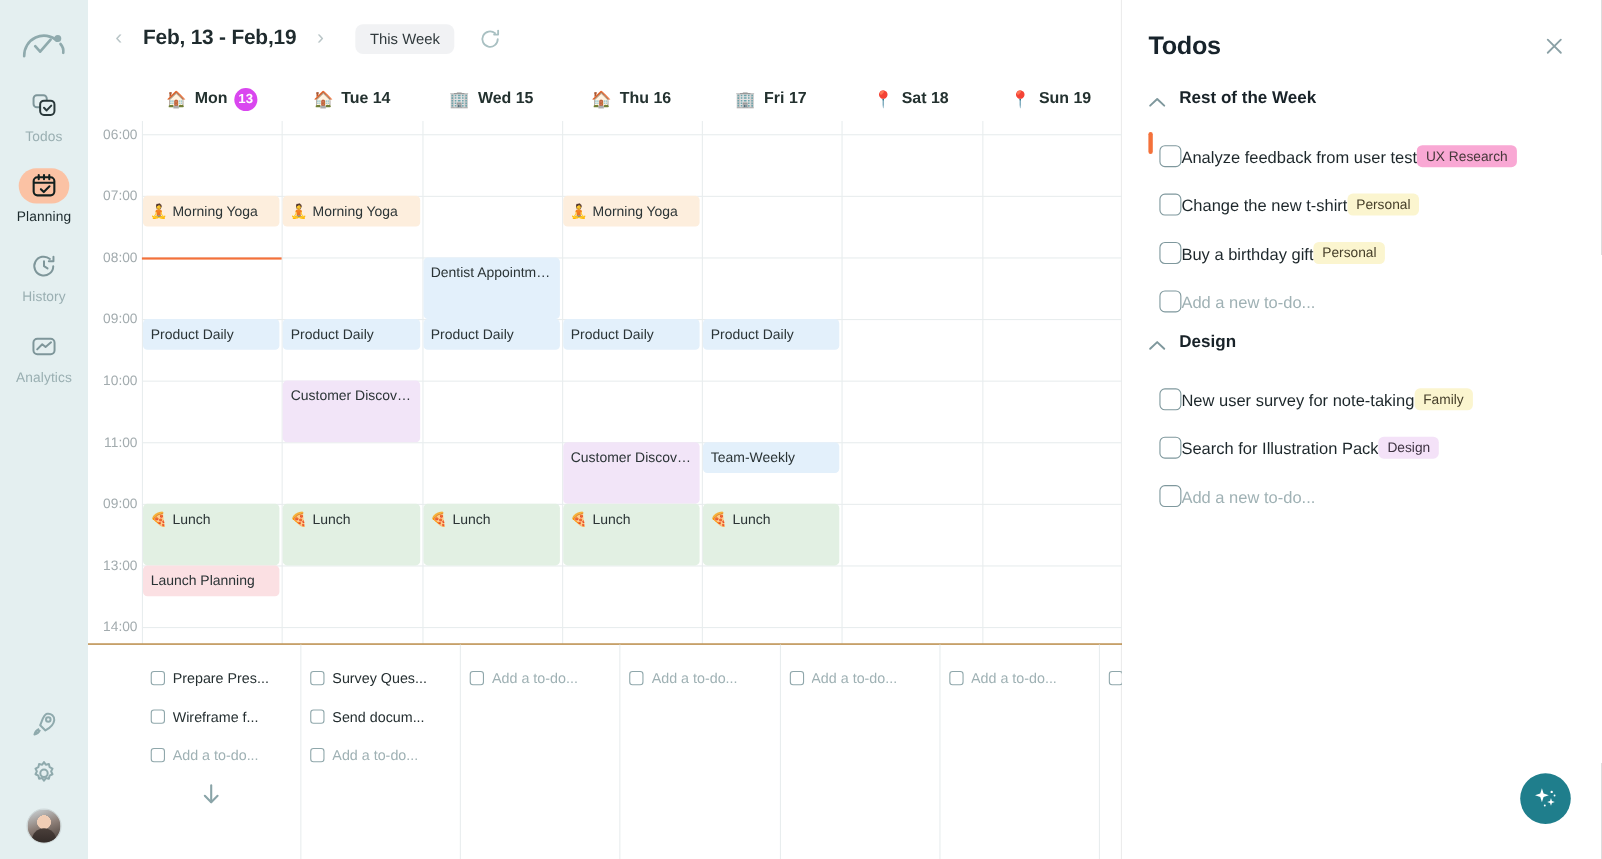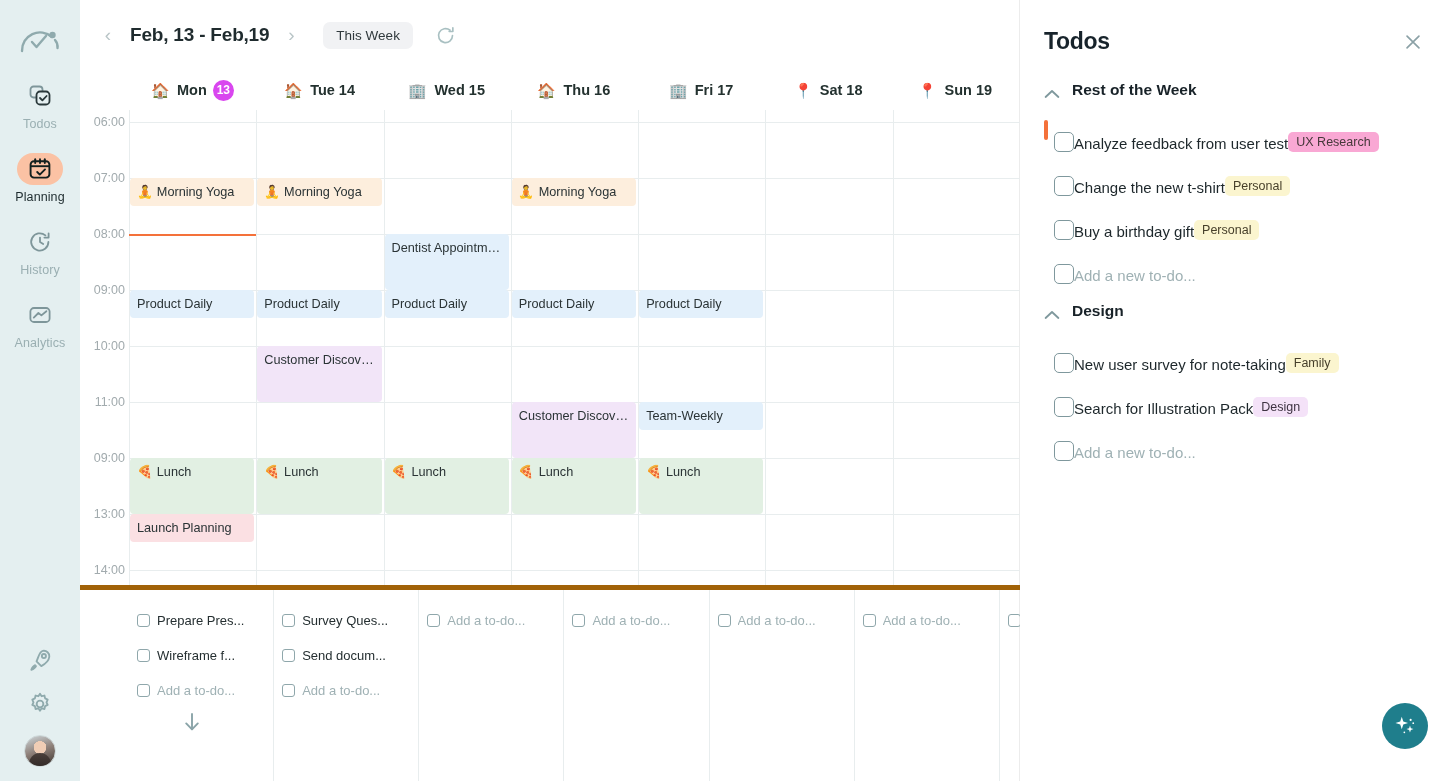--- a/index.html
+++ b/index.html
@@ -116,21 +116,21 @@
   .event {
     position: absolute; border-radius: 4px; padding: 7px 7px;
     font-size: 12.7px; color: #2a3335; overflow: hidden;
     white-space: nowrap; text-overflow: ellipsis; cursor: pointer;
     line-height: 1.25;
   }
   .event .ev-emoji { margin-right: 4px; }
 
   .todo-strip {
     position: absolute; left: 0; top: 585px; width: 1064px; height: 196px;
-    border-top: 5px solid #a16207; display: flex; padding-left: 49px;
+    border-top: 1px solid #a16207; display: flex; padding-left: 49px;
   }
   .todo-col {
     flex: 1 1 0; border-left: 1px solid #e8edee; padding: 13px 8px 0 8px;
   }
   .todo-col:first-child { border-left: none; }
   .todo-line {
     display: flex; align-items: center; gap: 7px; height: 35px;
     font-size: 13px; color: #252f31; cursor: pointer;
   }
   .todo-line.placeholder { color: #9fb1b4; }

